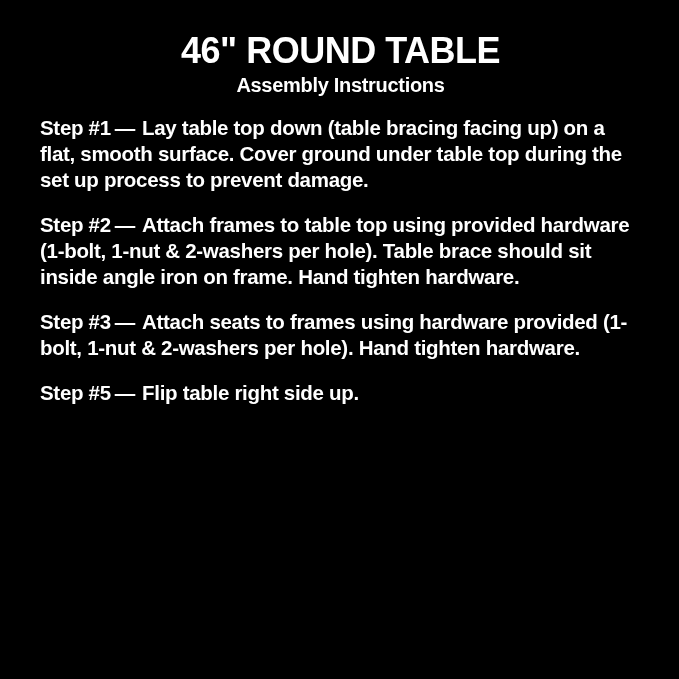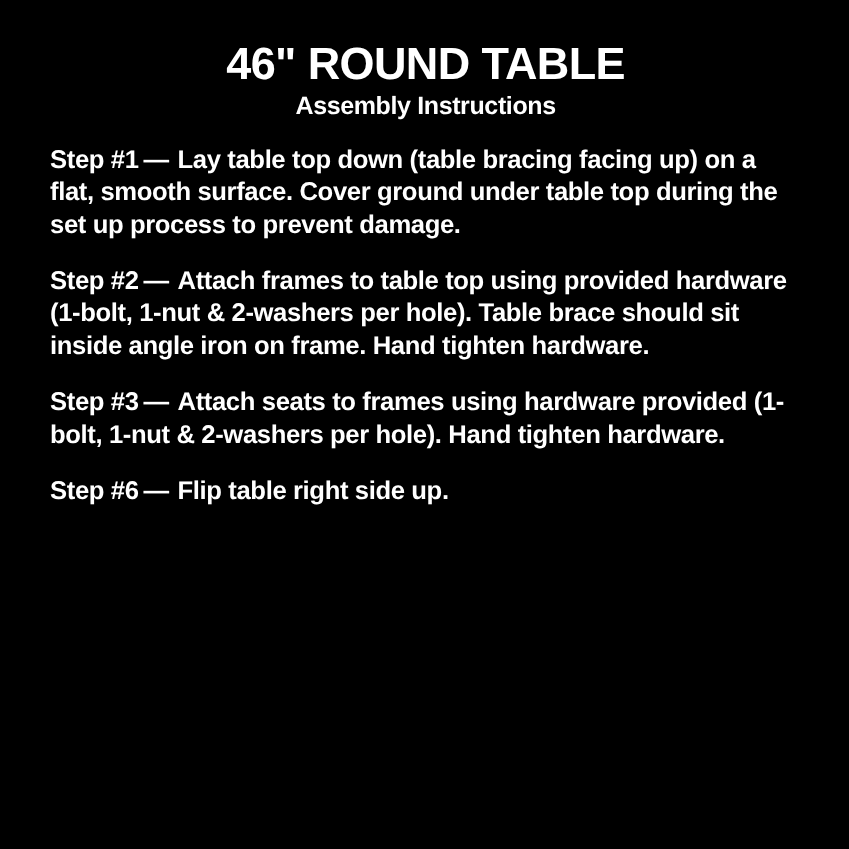--- a/index.html
+++ b/index.html
@@ -62,18 +62,18 @@
 
   <div class="steps">
 
     <p class="step"><span>Step #1</span><span class="step-sep">—</span><span>Lay table top down (table bracing facing up) on a flat, smooth surface. Cover ground under table top during the set up process to prevent damage.</span></p>
 
     <p class="step"><span>Step #2</span><span class="step-sep">—</span><span>Attach frames to table top using provided hardware (1-bolt, 1-nut &amp; 2-washers per hole). Table brace should sit inside angle iron on frame. Hand tighten hardware.</span></p>
 
     <p class="step"><span>Step #3</span><span class="step-sep">—</span><span>Attach seats to frames using hardware provided (1-bolt, 1-nut &amp; 2-washers per hole). Hand tighten hardware.</span></p>
 
 
-    <p class="step"><span>Step #6</span><span class="step-sep">—</span><span>Flip table right side up.</span></p>
+    <p class="step"><span>Step #5</span><span class="step-sep">—</span><span>Flip table right side up.</span></p>
 
 
   </div>
 
 </div>
 
 </body></html>

